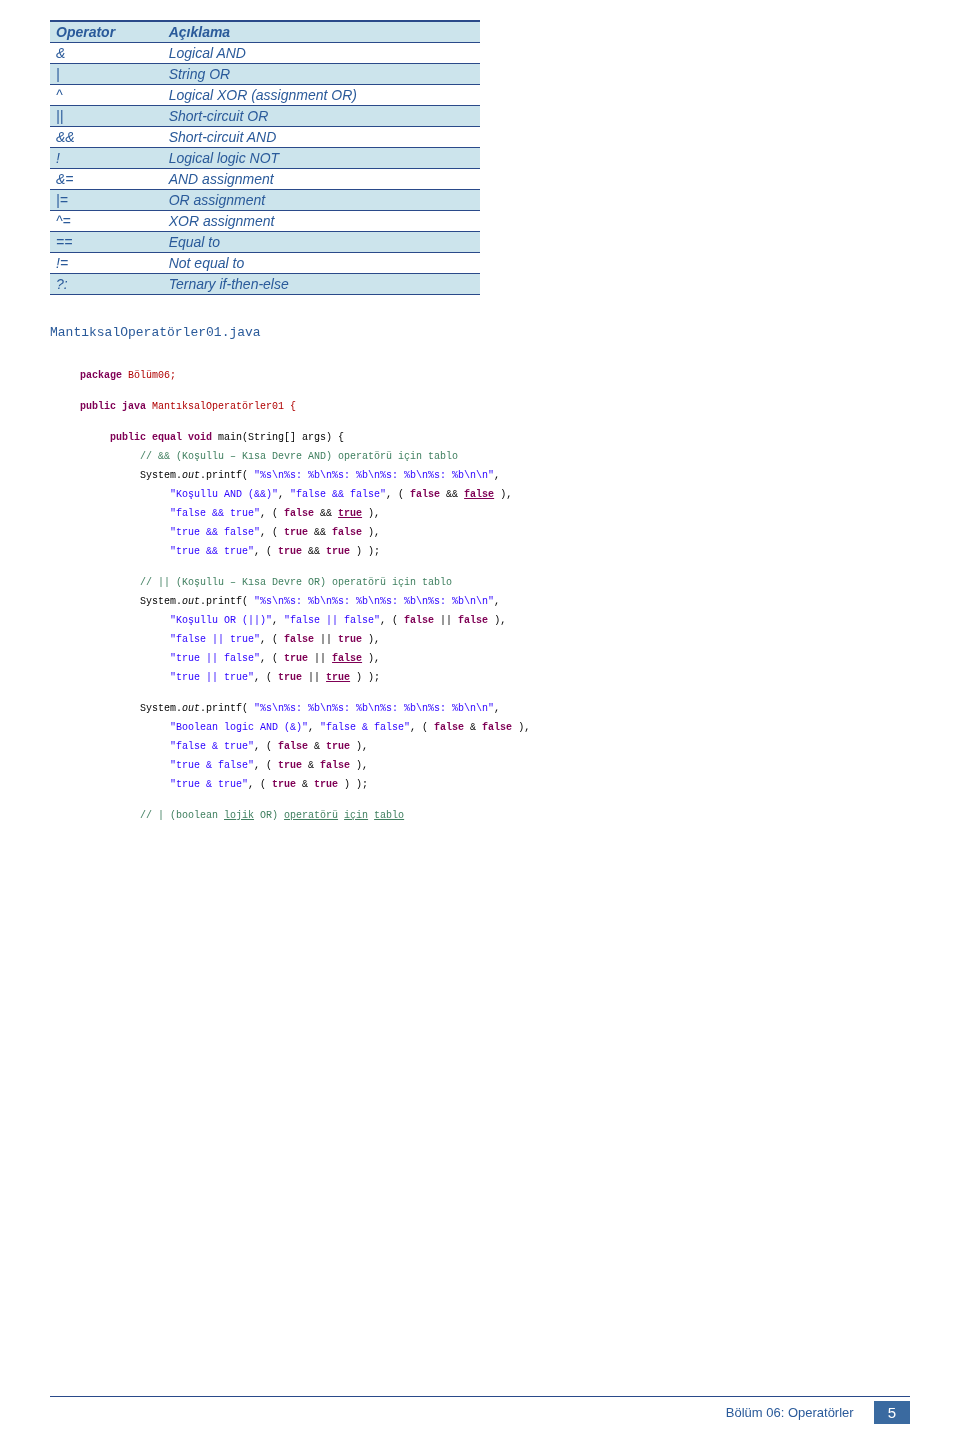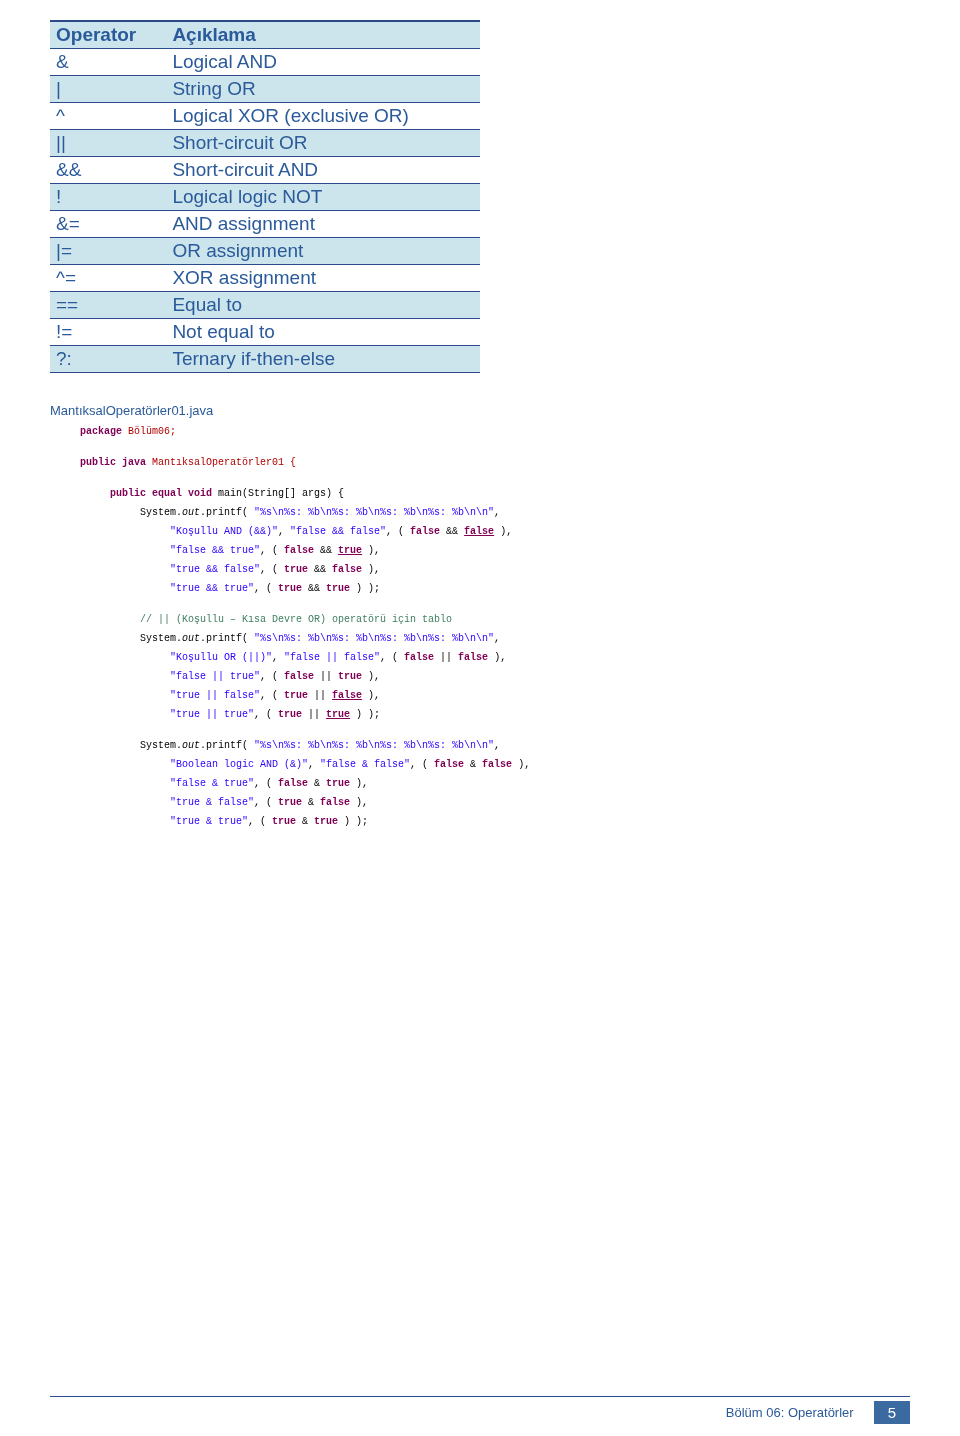--- a/index.html
+++ b/index.html
@@ -14,41 +14,42 @@
     padding: 20px 50px 20px 50px;
     box-sizing: border-box;
     width: 960px;
     min-height: 1436px;
     position: relative;
   }
   .op-table {
     width: 430px;
     border-collapse: collapse;
     font-family: Verdana, sans-serif;
-    font-size: 19px;
+    font-size: 14px;
+    font-style: italic;
   }
   .op-table td {
     border-top: 1px solid #2a4a8a;
     border-bottom: 1px solid #2a4a8a;
     padding: 2px 6px;
     color: #2a5a9a;
   }
   .op-table tr:first-child td {
     font-weight: bold;
     border-top: 2px solid #2a4a8a;
   }
   .op-table tr.alt td {
     background: #cce4ec;
   }
   .heading {
-    font-family: Liberation Sans, sans-serif;
+    font-family: Liberation Mono, monospace;
     color: #2a5a9a;
     font-size: 13px;
     margin-top: 30px;
-    margin-bottom: 4px;
+    margin-bottom: 26px;
   }
   .code {
     font-family: "Courier New", monospace;
     font-size: 10px;
     line-height: 1.9;
     color: #000;
     margin-left: 30px;
   }
   .code .kw { color: #7f0055; font-weight: bold; }
   .code .cls { color: #b00000; }
@@ -97,21 +98,21 @@
         <tr>
           <td>&amp;</td>
           <td>Logical AND</td>
         </tr>
         <tr class="alt">
           <td>|</td>
           <td>String OR</td>
         </tr>
         <tr>
           <td>^</td>
-          <td>Logical XOR (exclusive OR)</td>
+          <td>Logical XOR (assignment OR)</td>
         </tr>
         <tr class="alt">
           <td>||</td>
           <td>Short-circuit OR</td>
         </tr>
         <tr>
           <td>&amp;&amp;</td>
           <td>Short-circuit AND</td>
         </tr>
         <tr class="alt">
@@ -149,20 +150,21 @@
 
   <div class="code">
     <div class="block"><span class="kw">package</span><span class="cls"> Bölüm06;</span></div>
 
     <div class="block">
       <div><span class="kw">public</span> <span class="kw">java</span><span class="cls"> MantıksalOperatörler01 {</span></div>
     </div>
 
     <div class="block indent1">
       <div><span class="kw">public</span> <span class="kw">equal</span> <span class="kw">void</span><span> main(String[] args) {</span></div>
+      <div class="indent1"><span class="cm">// &amp;&amp; (Koşullu – Kısa Devre AND) operatörü için tablo</span></div>
       <div class="indent1"><span>System.</span><span class="it">out</span><span>.printf( </span><span class="str">"%s\n%s: %b\n%s: %b\n%s: %b\n%s: %b\n\n"</span>,</div>
       <div class="indent2"><span class="str">"Koşullu AND (&amp;&amp;)"</span>, <span class="str">"false &amp;&amp; false"</span>, ( <span class="kw">false</span> &amp;&amp; <span class="kw ul">false</span> ),</div>
       <div class="indent2"><span class="str">"false &amp;&amp; true"</span>, ( <span class="kw">false</span> &amp;&amp; <span class="kw ul">true</span> ),</div>
       <div class="indent2"><span class="str">"true &amp;&amp; false"</span>, ( <span class="kw">true</span> &amp;&amp; <span class="kw">false</span> ),</div>
       <div class="indent2"><span class="str">"true &amp;&amp; true"</span>, ( <span class="kw">true</span> &amp;&amp; <span class="kw">true</span> ) );</div>
     </div>
 
     <div class="block indent2">
       <div><span class="cm">// || (Koşullu – Kısa Devre OR) operatörü için tablo</span></div>
       <div><span>System.</span><span class="it">out</span><span>.printf( </span><span class="str">"%s\n%s: %b\n%s: %b\n%s: %b\n%s: %b\n\n"</span>,</div>
@@ -173,20 +175,23 @@
     </div>
 
     <div class="block indent2">
       <div><span>System.</span><span class="it">out</span><span>.printf( </span><span class="str">"%s\n%s: %b\n%s: %b\n%s: %b\n%s: %b\n\n"</span>,</div>
       <div class="indent1"><span class="str">"Boolean logic AND (&amp;)"</span>, <span class="str">"false &amp; false"</span>, ( <span class="kw">false</span> &amp; <span class="kw">false</span> ),</div>
       <div class="indent1"><span class="str">"false &amp; true"</span>, ( <span class="kw">false</span> &amp; <span class="kw">true</span> ),</div>
       <div class="indent1"><span class="str">"true &amp; false"</span>, ( <span class="kw">true</span> &amp; <span class="kw">false</span> ),</div>
       <div class="indent1"><span class="str">"true &amp; true"</span>, ( <span class="kw">true</span> &amp; <span class="kw">true</span> ) );</div>
     </div>
 
+    <div class="block indent2">
+      <div><span class="cm">// | (boolean </span><span class="cmu">lojik</span><span class="cm"> OR) </span><span class="cmu">operatörü</span> <span class="cmu">için</span> <span class="cmu">tablo</span></div>
+    </div>
 
   </div>
 
   <div class="footer">
     <span>Bölüm 06: Operatörler</span>
     <span class="pnum">5</span>
   </div>
 
 </div>
 

